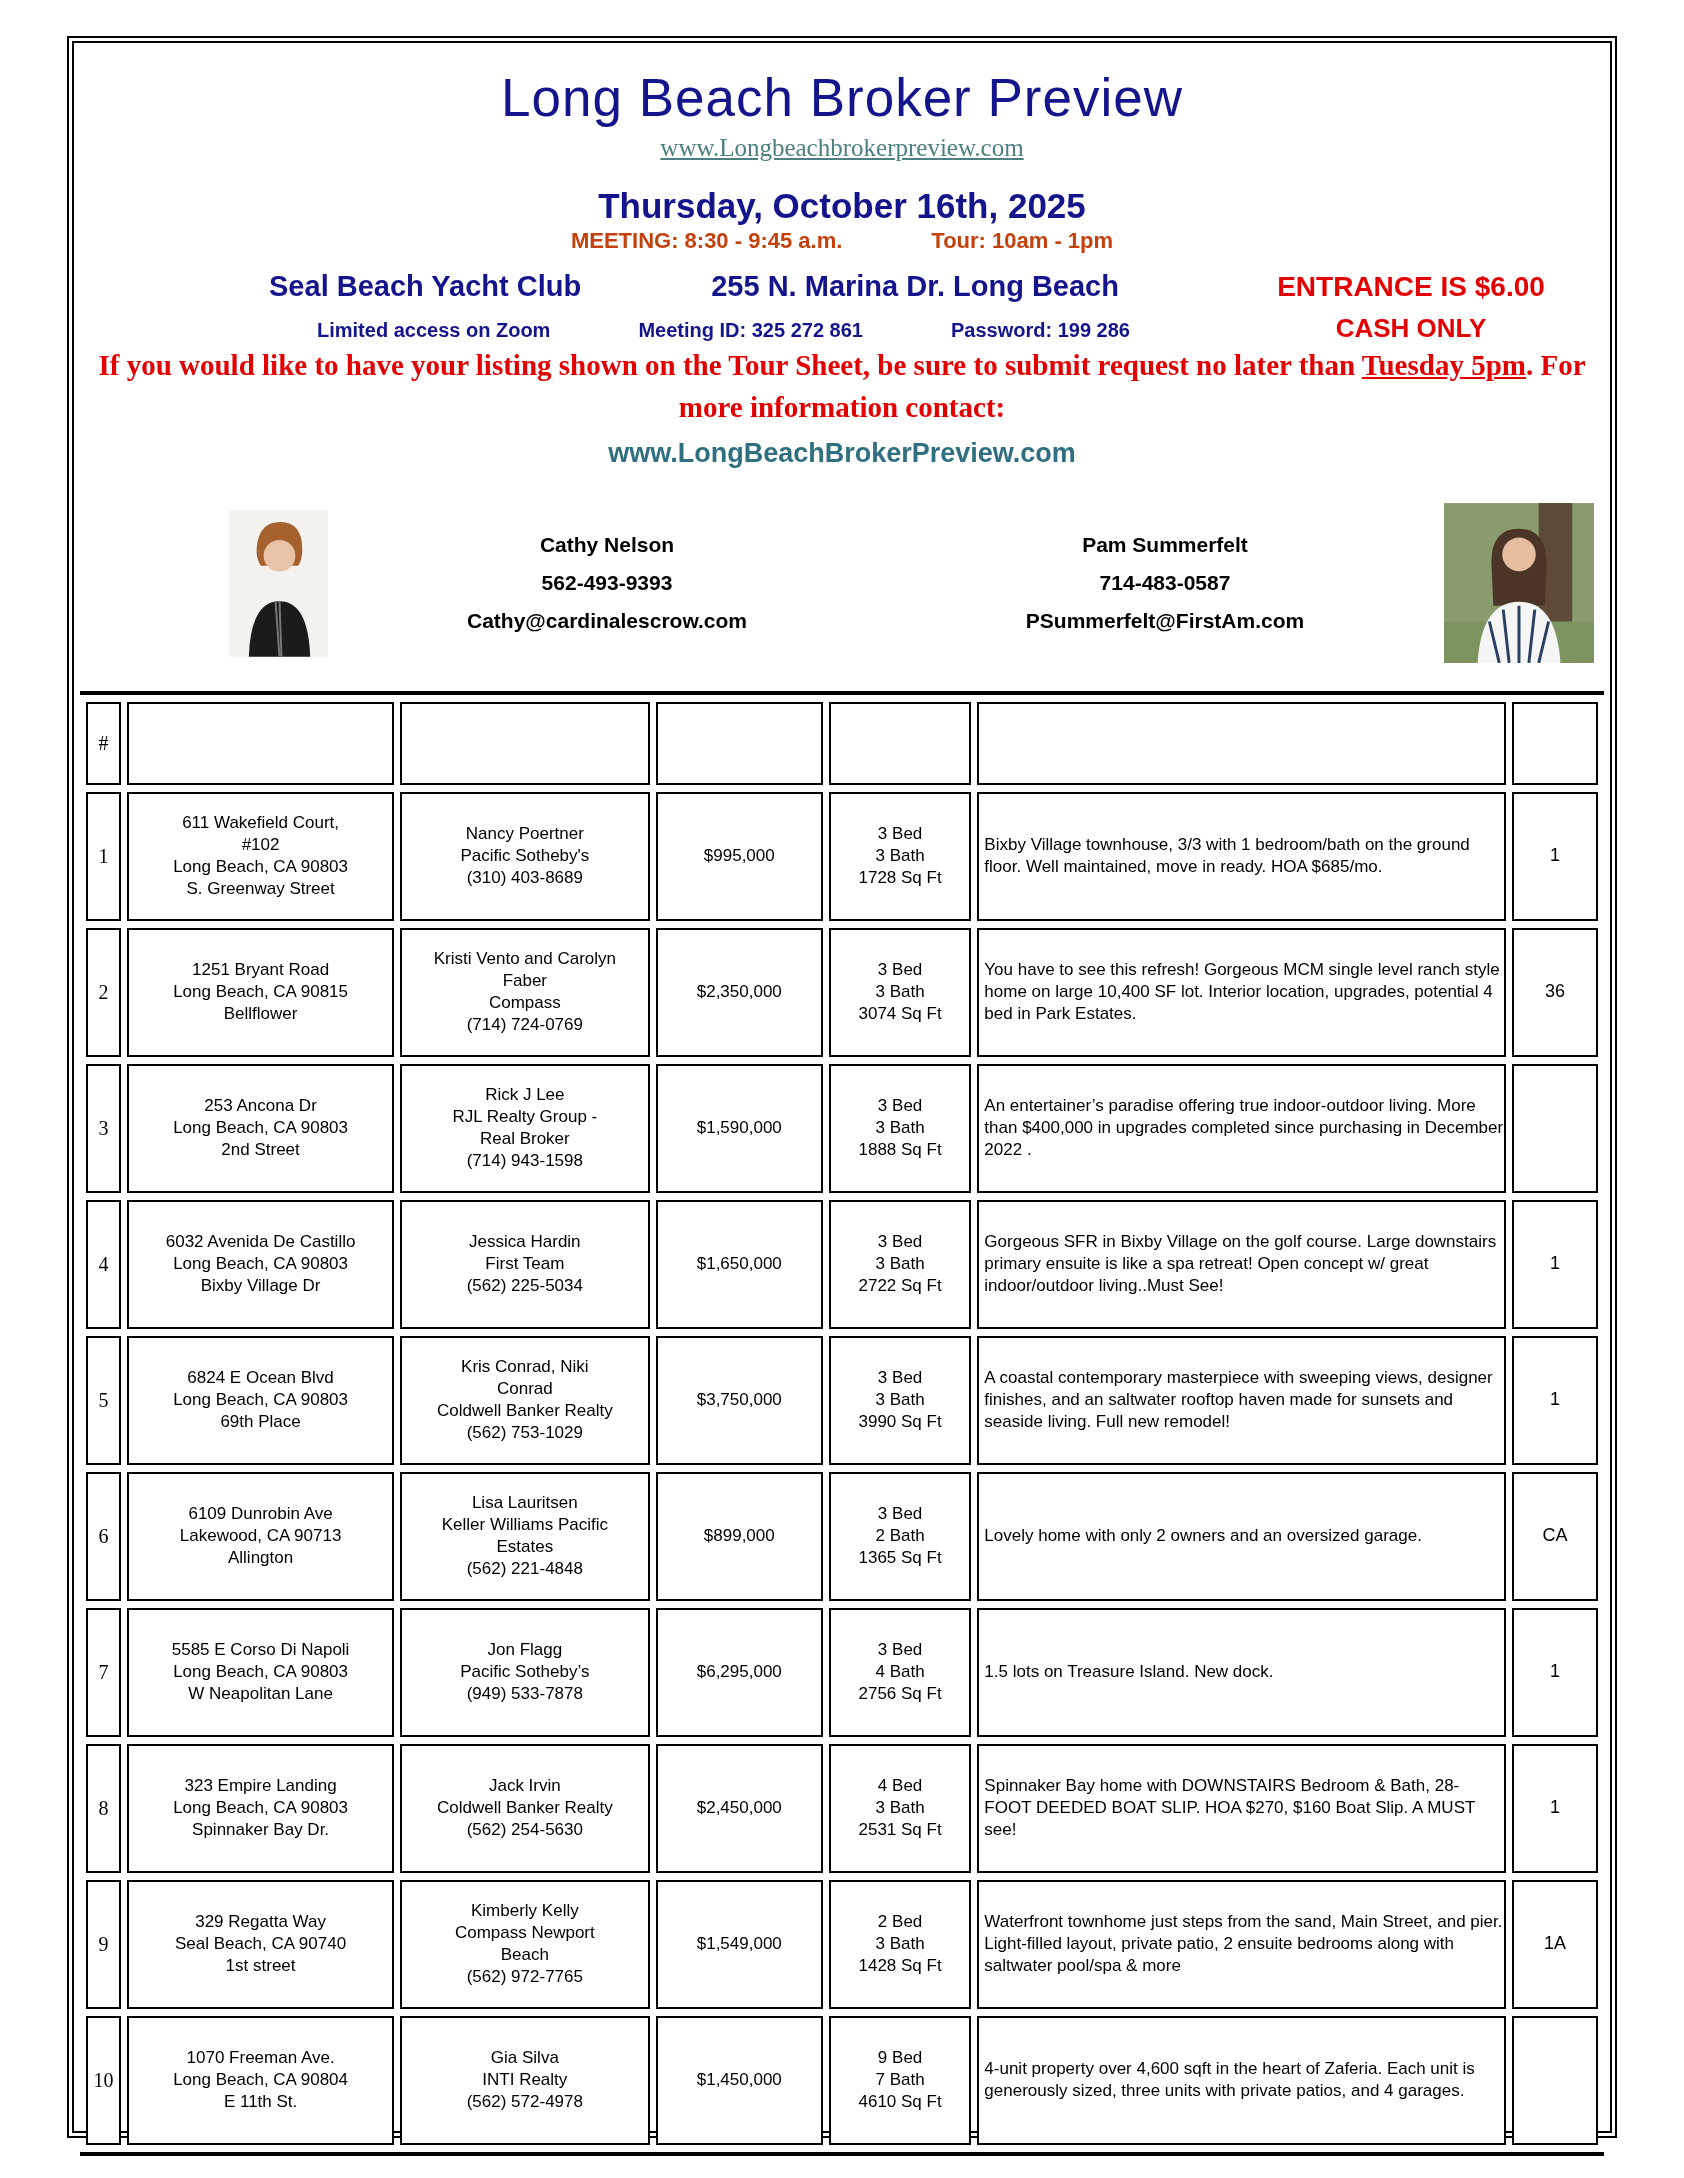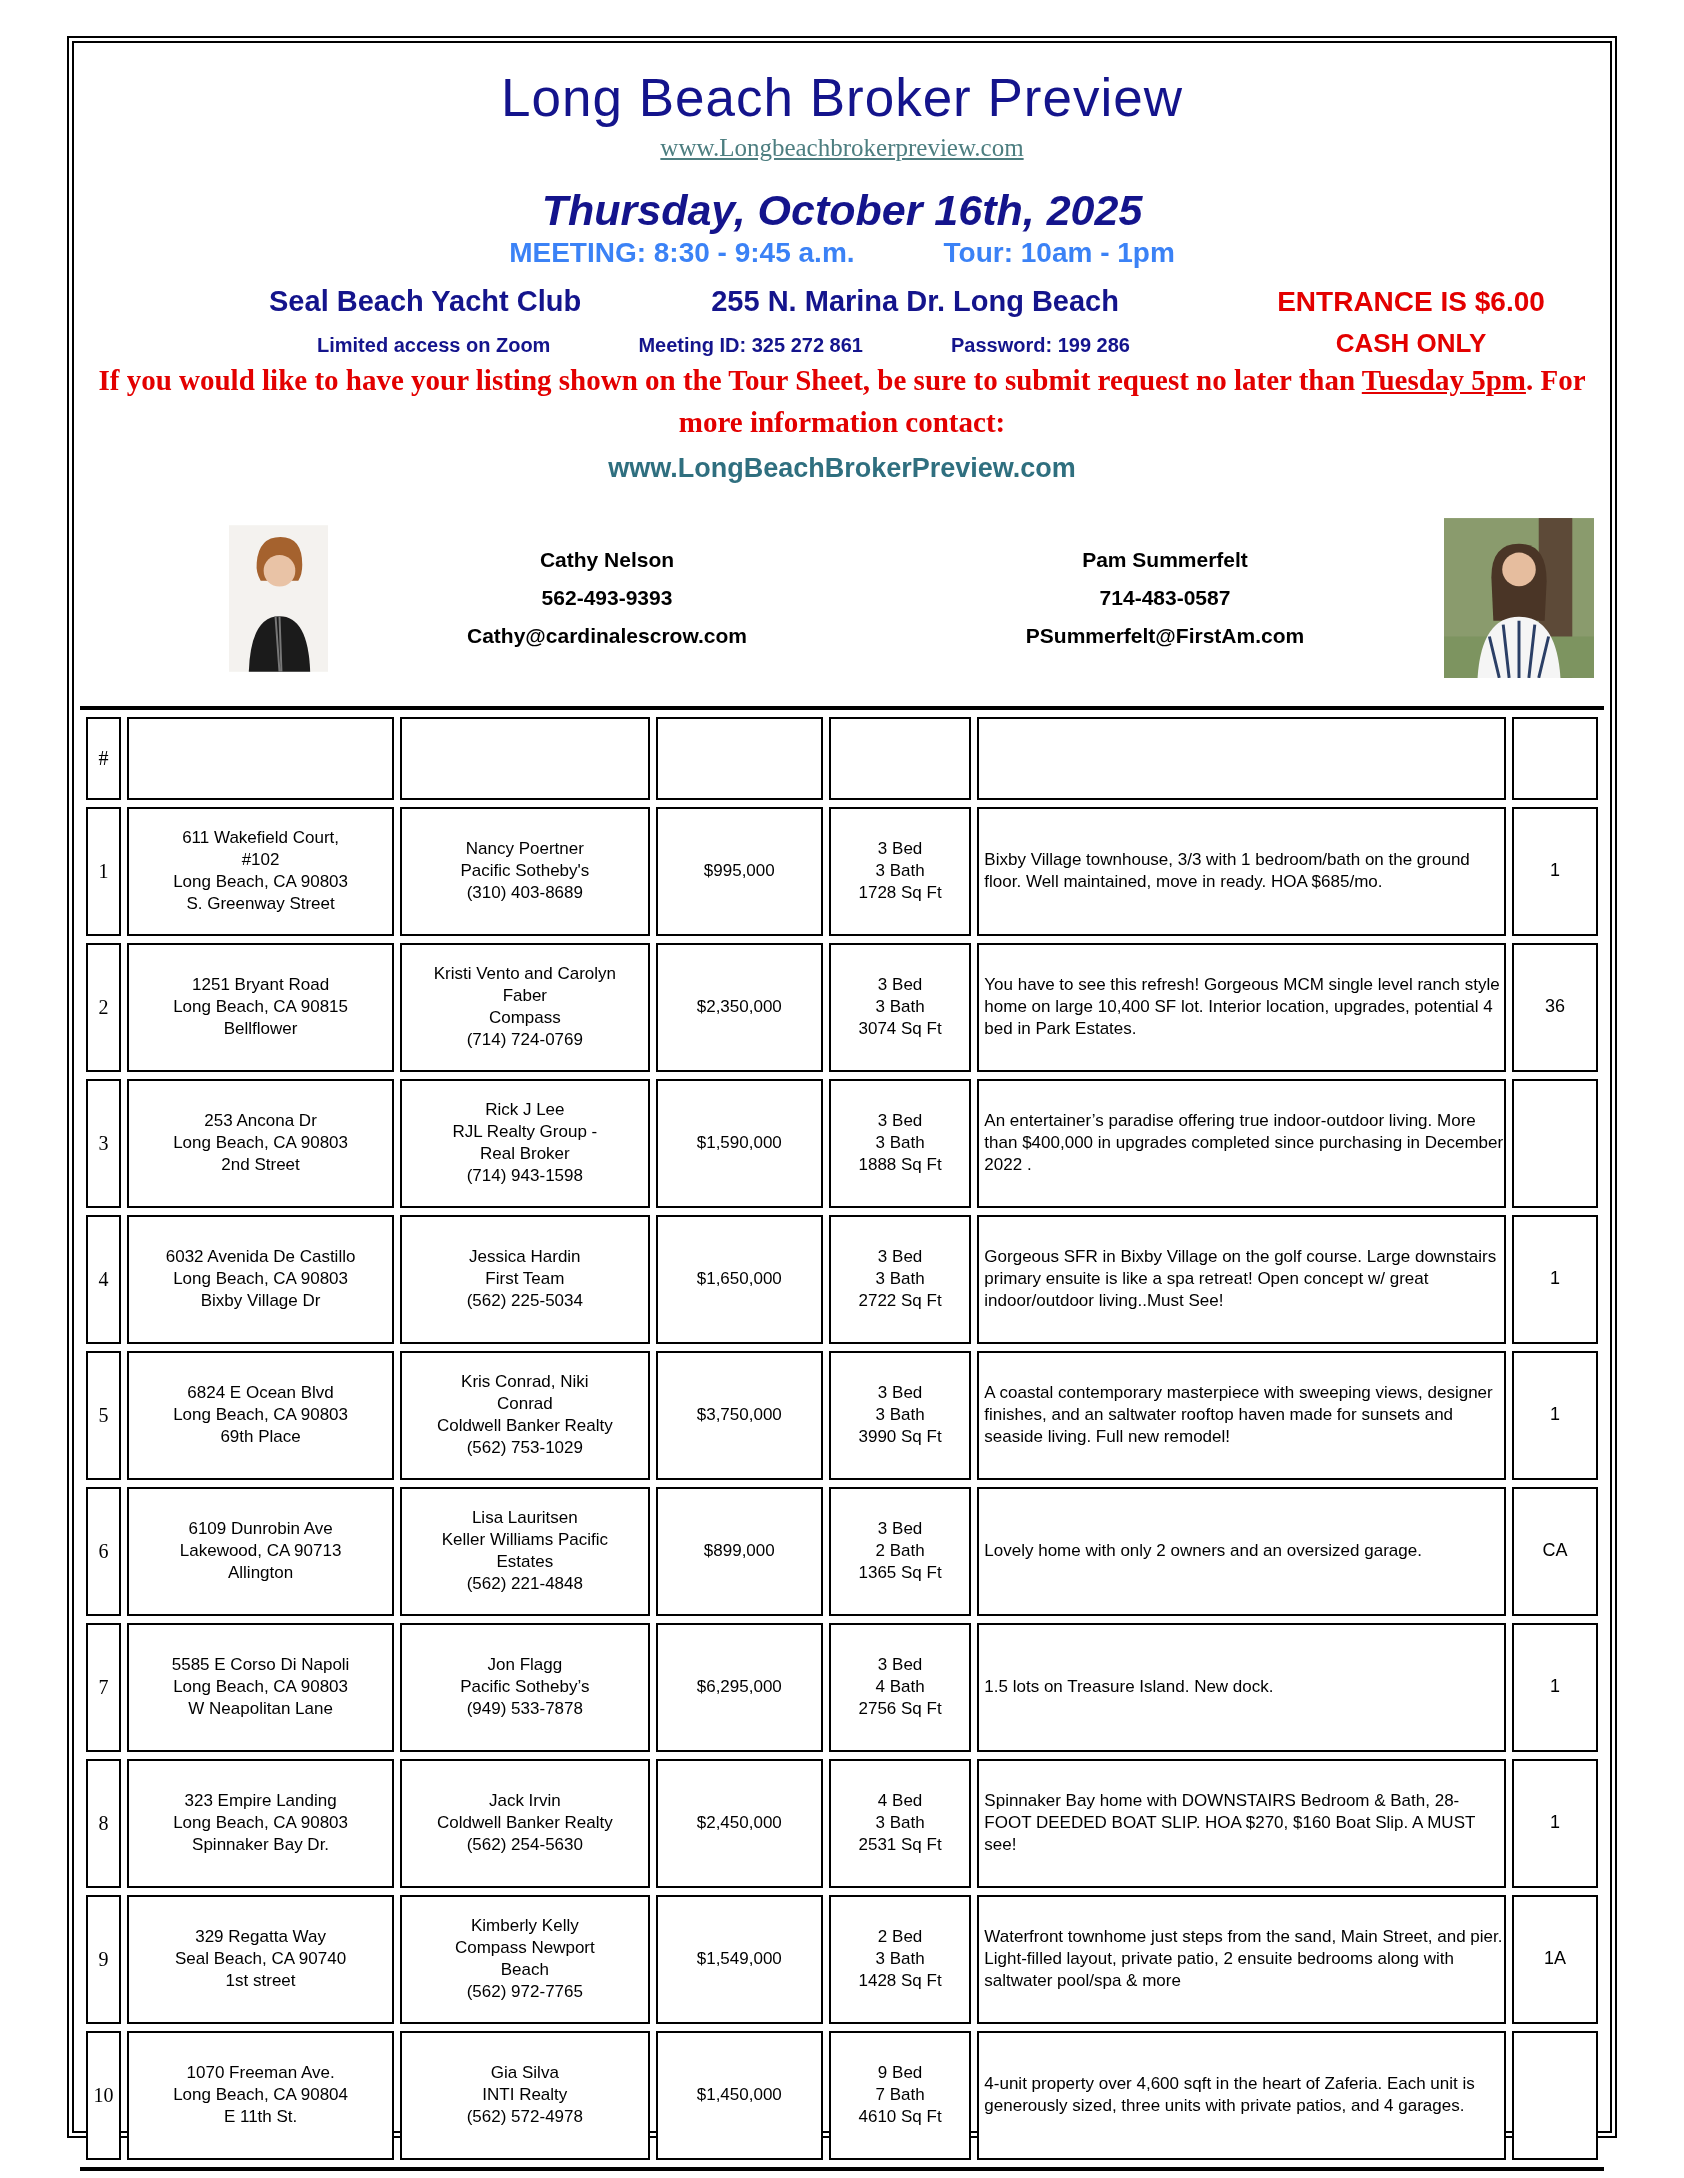--- a/index.html
+++ b/index.html
@@ -30,26 +30,25 @@
   }
   .site-link {
     display: inline-block;
     font-family: "Liberation Serif", serif;
     font-size: 25px;
     color: #4d7e80;
     text-decoration: underline;
     margin-bottom: 14px;
   }
   .date-line {
-    font-size: 43px; font-weight: bold; color: #14148c;
+    font-size: 35px; font-weight: bold; color: #14148c;
     margin: 10px 0 2px 0;
-    font-style: italic;
   }
   .meeting-line {
-    font-size: 28px; font-weight: bold; color: #3b82f6;
+    font-size: 22px; font-weight: bold; color: #c2410c;
     margin-bottom: 16px;
   }
   .meeting-line .gap { display:inline-block; width: 89px; }
 
   .two-col { display: grid; grid-template-columns: 1fr 386px; align-items: center; }
   .venue-left { display: flex; justify-content: space-evenly; align-items: baseline; padding-left: 59px; }
   .venue-left span { font-size: 29px; font-weight: bold; color: #14148c; white-space: nowrap; margin-left: 31px; }
   .entrance { font-size: 28px; font-weight: bold; color: #e30000; text-align: center; }
   .zoom-left { display: flex; justify-content: space-evenly; align-items: baseline; padding-left: 149px; margin-top: 14px; }
   .zoom-left span { font-size: 20px; font-weight: bold; color: #14148c; white-space: nowrap; }

